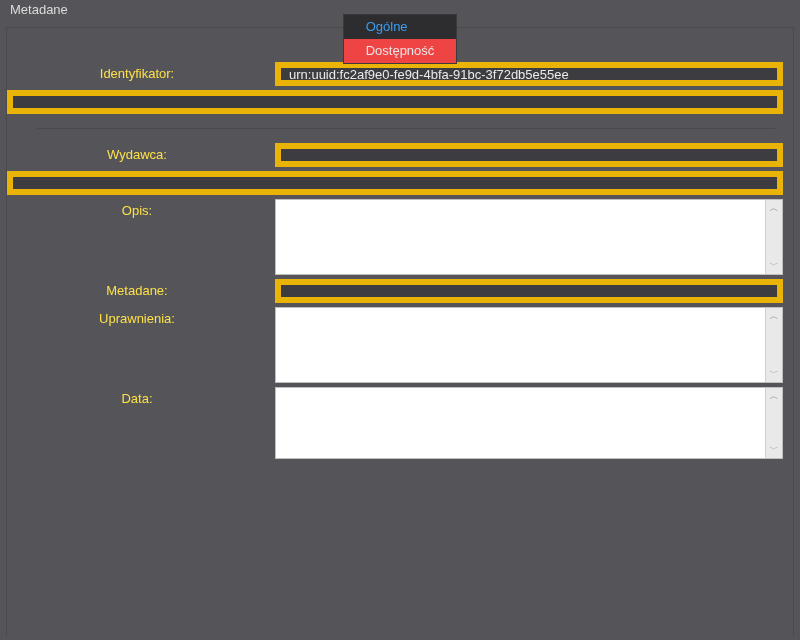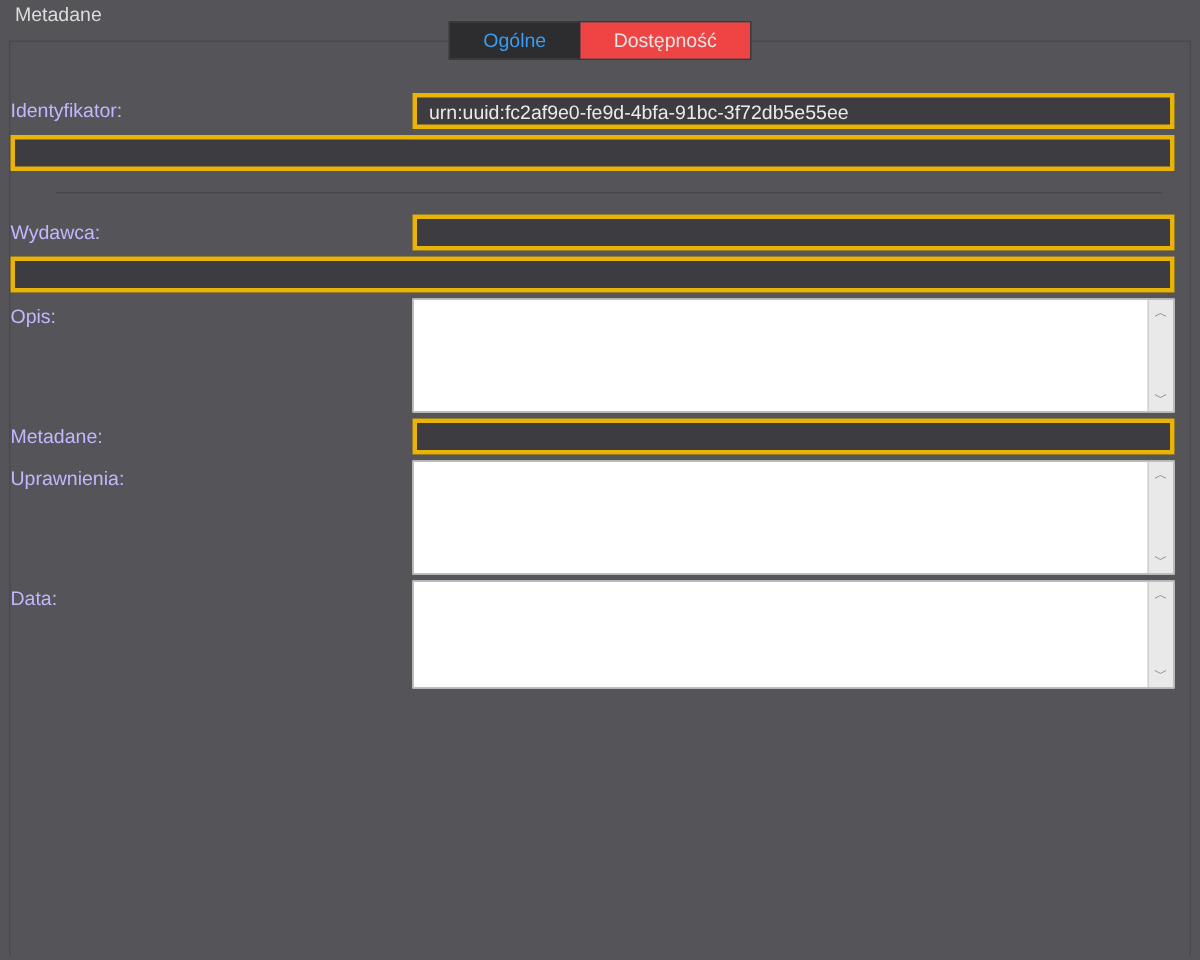--- a/index.html
+++ b/index.html
@@ -26,20 +26,21 @@
     position: absolute;
     top: -14px;
     left: 0; right: 0;
     display: flex;
     justify-content: center;
   }
   .tabbar {
     display: inline-flex;
     border: 1px solid #3a3a3d;
     background: #555559;
+    flex-direction: column;
   }
   .tab {
     padding: 4px 22px 5px 22px;
     background: #ef4444;
     color: #e6e6e6;
     border-right: 1px solid #2e2e31;
     cursor: pointer;
   }
   .tab:last-child { border-right: none; }
   .tab.active {
@@ -49,34 +50,34 @@
   .content {
     padding-top: 30px;
   }
   .row {
     display: flex;
     align-items: flex-start;
     margin: 4px 0;
   }
   .row .lbl {
     width: 268px;
-    text-align: left;
+    text-align: center;
     padding-right: 8px;
     padding-top: 4px;
-    color: #c4b5fd;
+    color: #fde047;
   }
   .row .ctrl {
     flex: 1;
     padding-right: 10px;
   }
   .txt {
     width: 100%;
     height: 24px;
     background: #3d3d41;
-    border: 3px solid #eab308;
+    border: 6px solid #eab308;
     color: #eaeaea;
     padding: 3px 8px;
     font-family: inherit;
     font-size: 13px;
     outline: none;
   }
   .txtarea-wrap {
     position: relative;
     width: 100%;
     border: 1px solid #bfbfbf;

